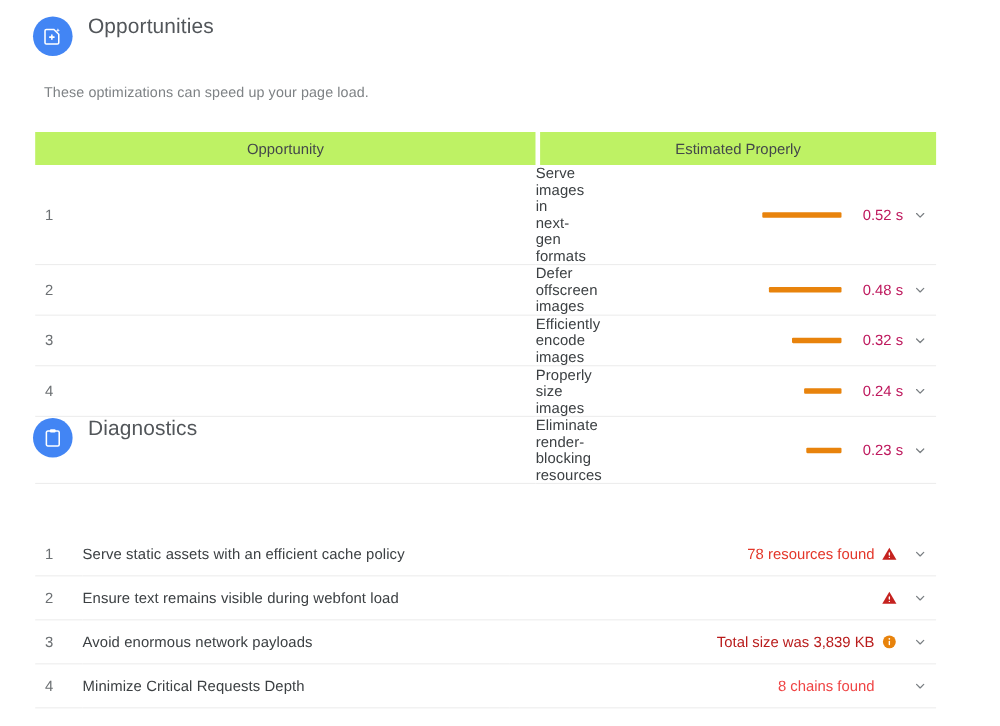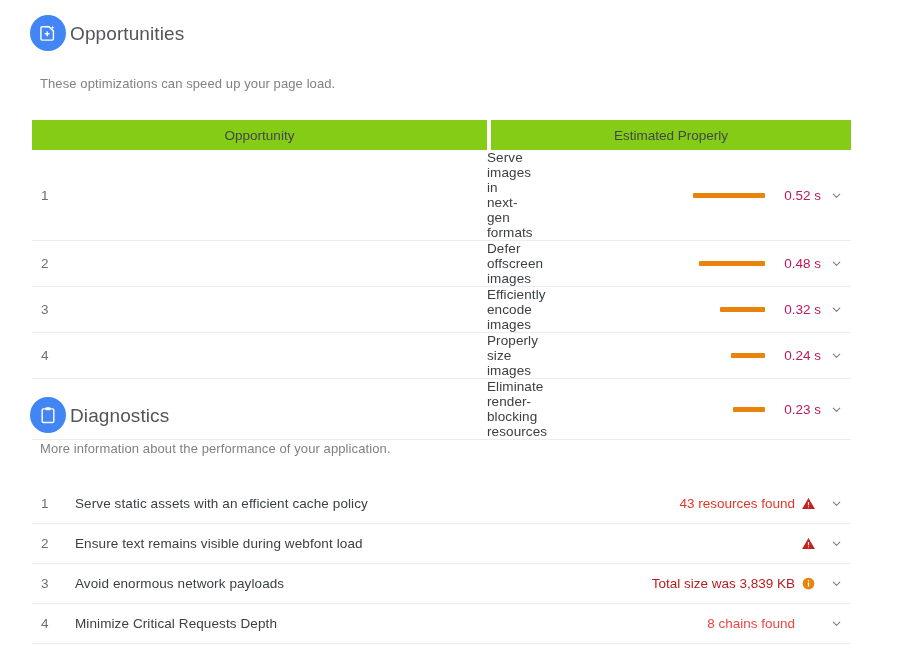--- a/index.html
+++ b/index.html
@@ -18,22 +18,22 @@
   .page {
     position: relative;
     width: 909px;
     height: 660px;
     background: #fff;
   }
 
   
   .section-head {
     display: flex;
-    align-items: center;
-    gap: 4px;
+    align-items: flex-start;
+    gap: 14px;
   }
   .sec-icon {
     width: 36px;
     height: 36px;
     border-radius: 50%;
     background: #4285f4;
     display: flex;
     align-items: center;
     justify-content: center;
     flex: 0 0 auto;
@@ -52,21 +52,21 @@
     letter-spacing: .1px;
   }
 
   
   .tbl {
     width: 819px;
     border-collapse: collapse;
     table-layout: fixed;
   }
   .thead-row th {
-    background: #84cc16;
+    background: #bef264;
     font-size: 13.5px;
     font-weight: 400;
     color: #43474a;
     text-align: center;
     height: 30px;
     padding: 0;
     border: none;
   }
   .thead-row th.col-a { width: 455px; }
   .thead-row th.gap   { width: 4px; background: #ffffff; }
@@ -265,42 +265,41 @@
                   </svg>
               </span>
             </span>
           </td>
         </tr>
 
       </tbody>
     </table>
   </div>
 
-  <div style="position:absolute; left:30px; top:397px;" class="section-head">
+  <div style="position:absolute; left:30px; top:380px;" class="section-head">
     <span class="sec-icon">
       <svg width="20" height="20" viewBox="0 0 24 24" aria-hidden="true">
         <rect x="5" y="4.6" width="14" height="16.3" rx="1.6" fill="none" stroke="#ffffff" stroke-width="1.7"></rect>
         <rect x="8.9" y="2.6" width="6.2" height="3.6" rx="1.1" fill="#ffffff"></rect>
       </svg>
     </span>
     <span class="sec-title">Diagnostics</span>
   </div>
 
-  <div style="position:absolute; left:40px; top:441px;" class="sec-desc">More information about the performance of your application.</div>
 
   <div style="position:absolute; left:32px; top:484px;">
     <table class="tbl">
       <tbody>
 
         <tr>
           <td class="c-num">1</td>
           <td class="c-title">Serve static assets with an efficient cache policy</td>
           <td class="c-right">
             <span class="d-wrap">
-              <span class="diag-val red">43 resources found</span>
+              <span class="diag-val red">78 resources found</span>
               <span class="status-slot">
                 <svg width="15" height="15" viewBox="0 0 24 24">
                     <path d="M12 3.3L22.3 20.6H1.7z" fill="#c5221f"></path>
                     <rect x="11" y="9.6" width="2" height="5.2" rx="1" fill="#ffffff"></rect>
                     <rect x="11" y="16.2" width="2" height="2" rx="1" fill="#ffffff"></rect>
                   </svg>
               </span>
               <span class="chev-slot">
                 <svg class="chev" width="13" height="13" viewBox="0 0 24 24">
                     <path d="M6 9.5l6 6 6-6" fill="none" stroke="#7a7f83" stroke-width="2.1" stroke-linecap="round" stroke-linejoin="round"></path>

